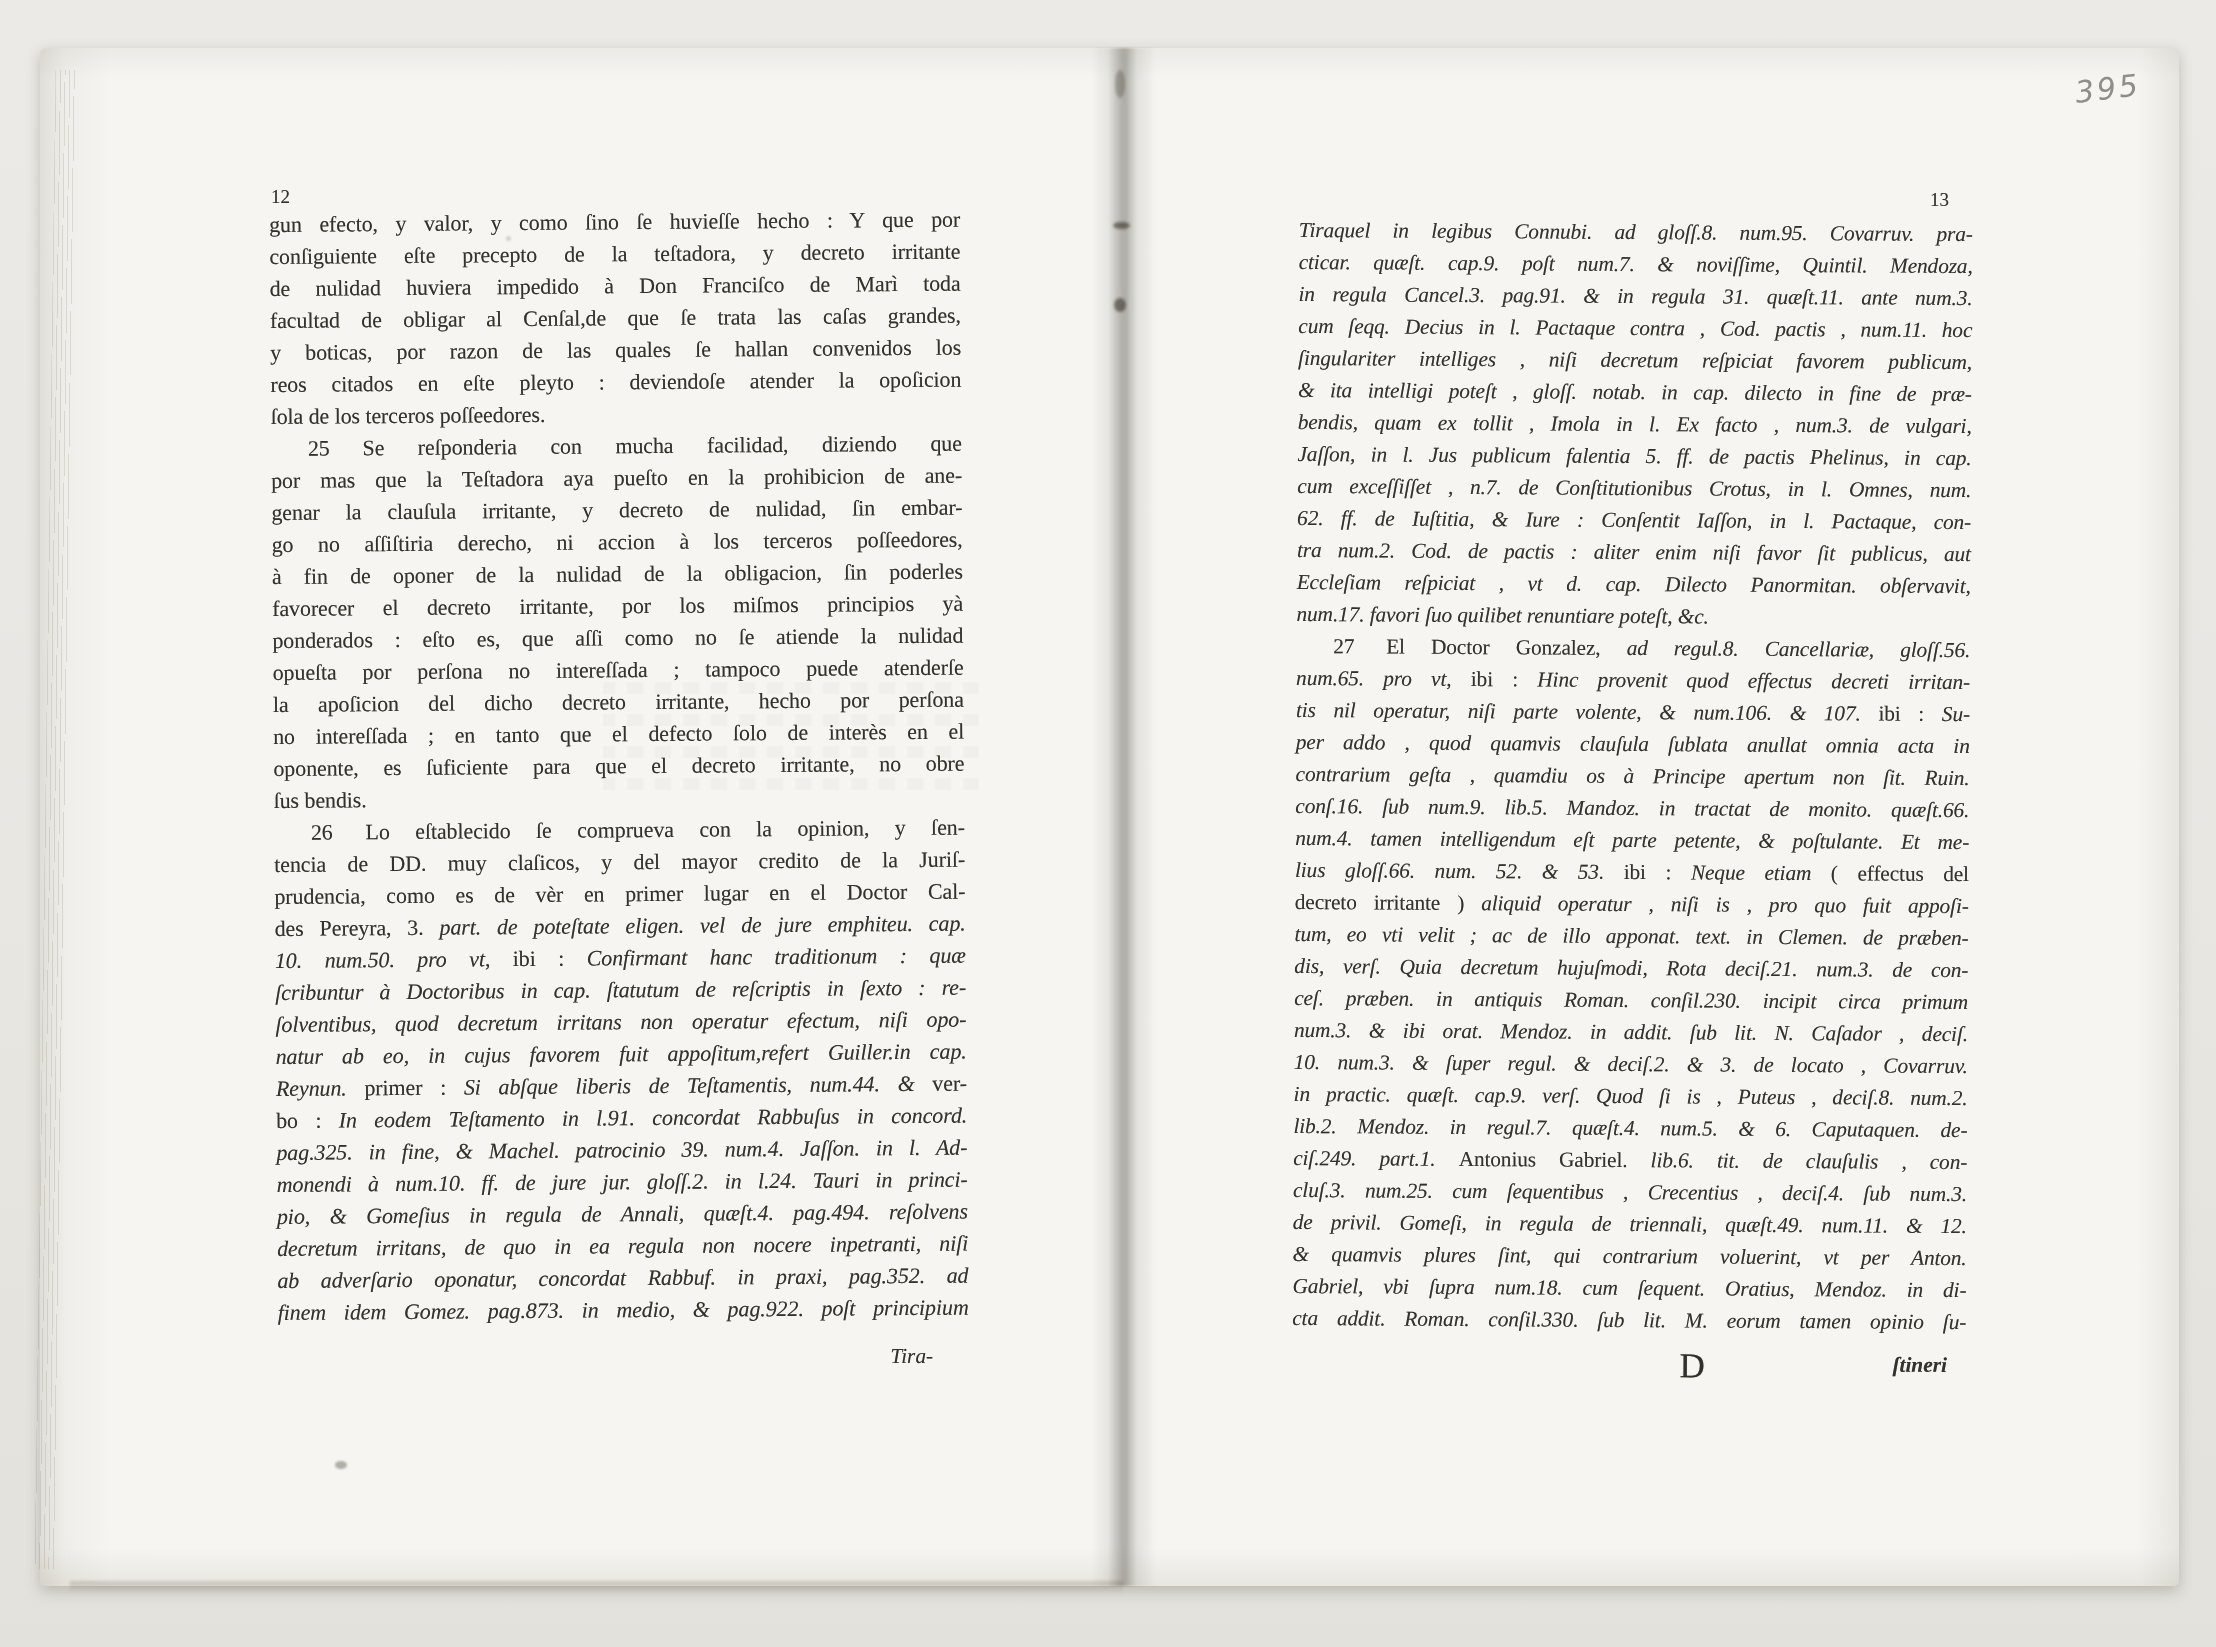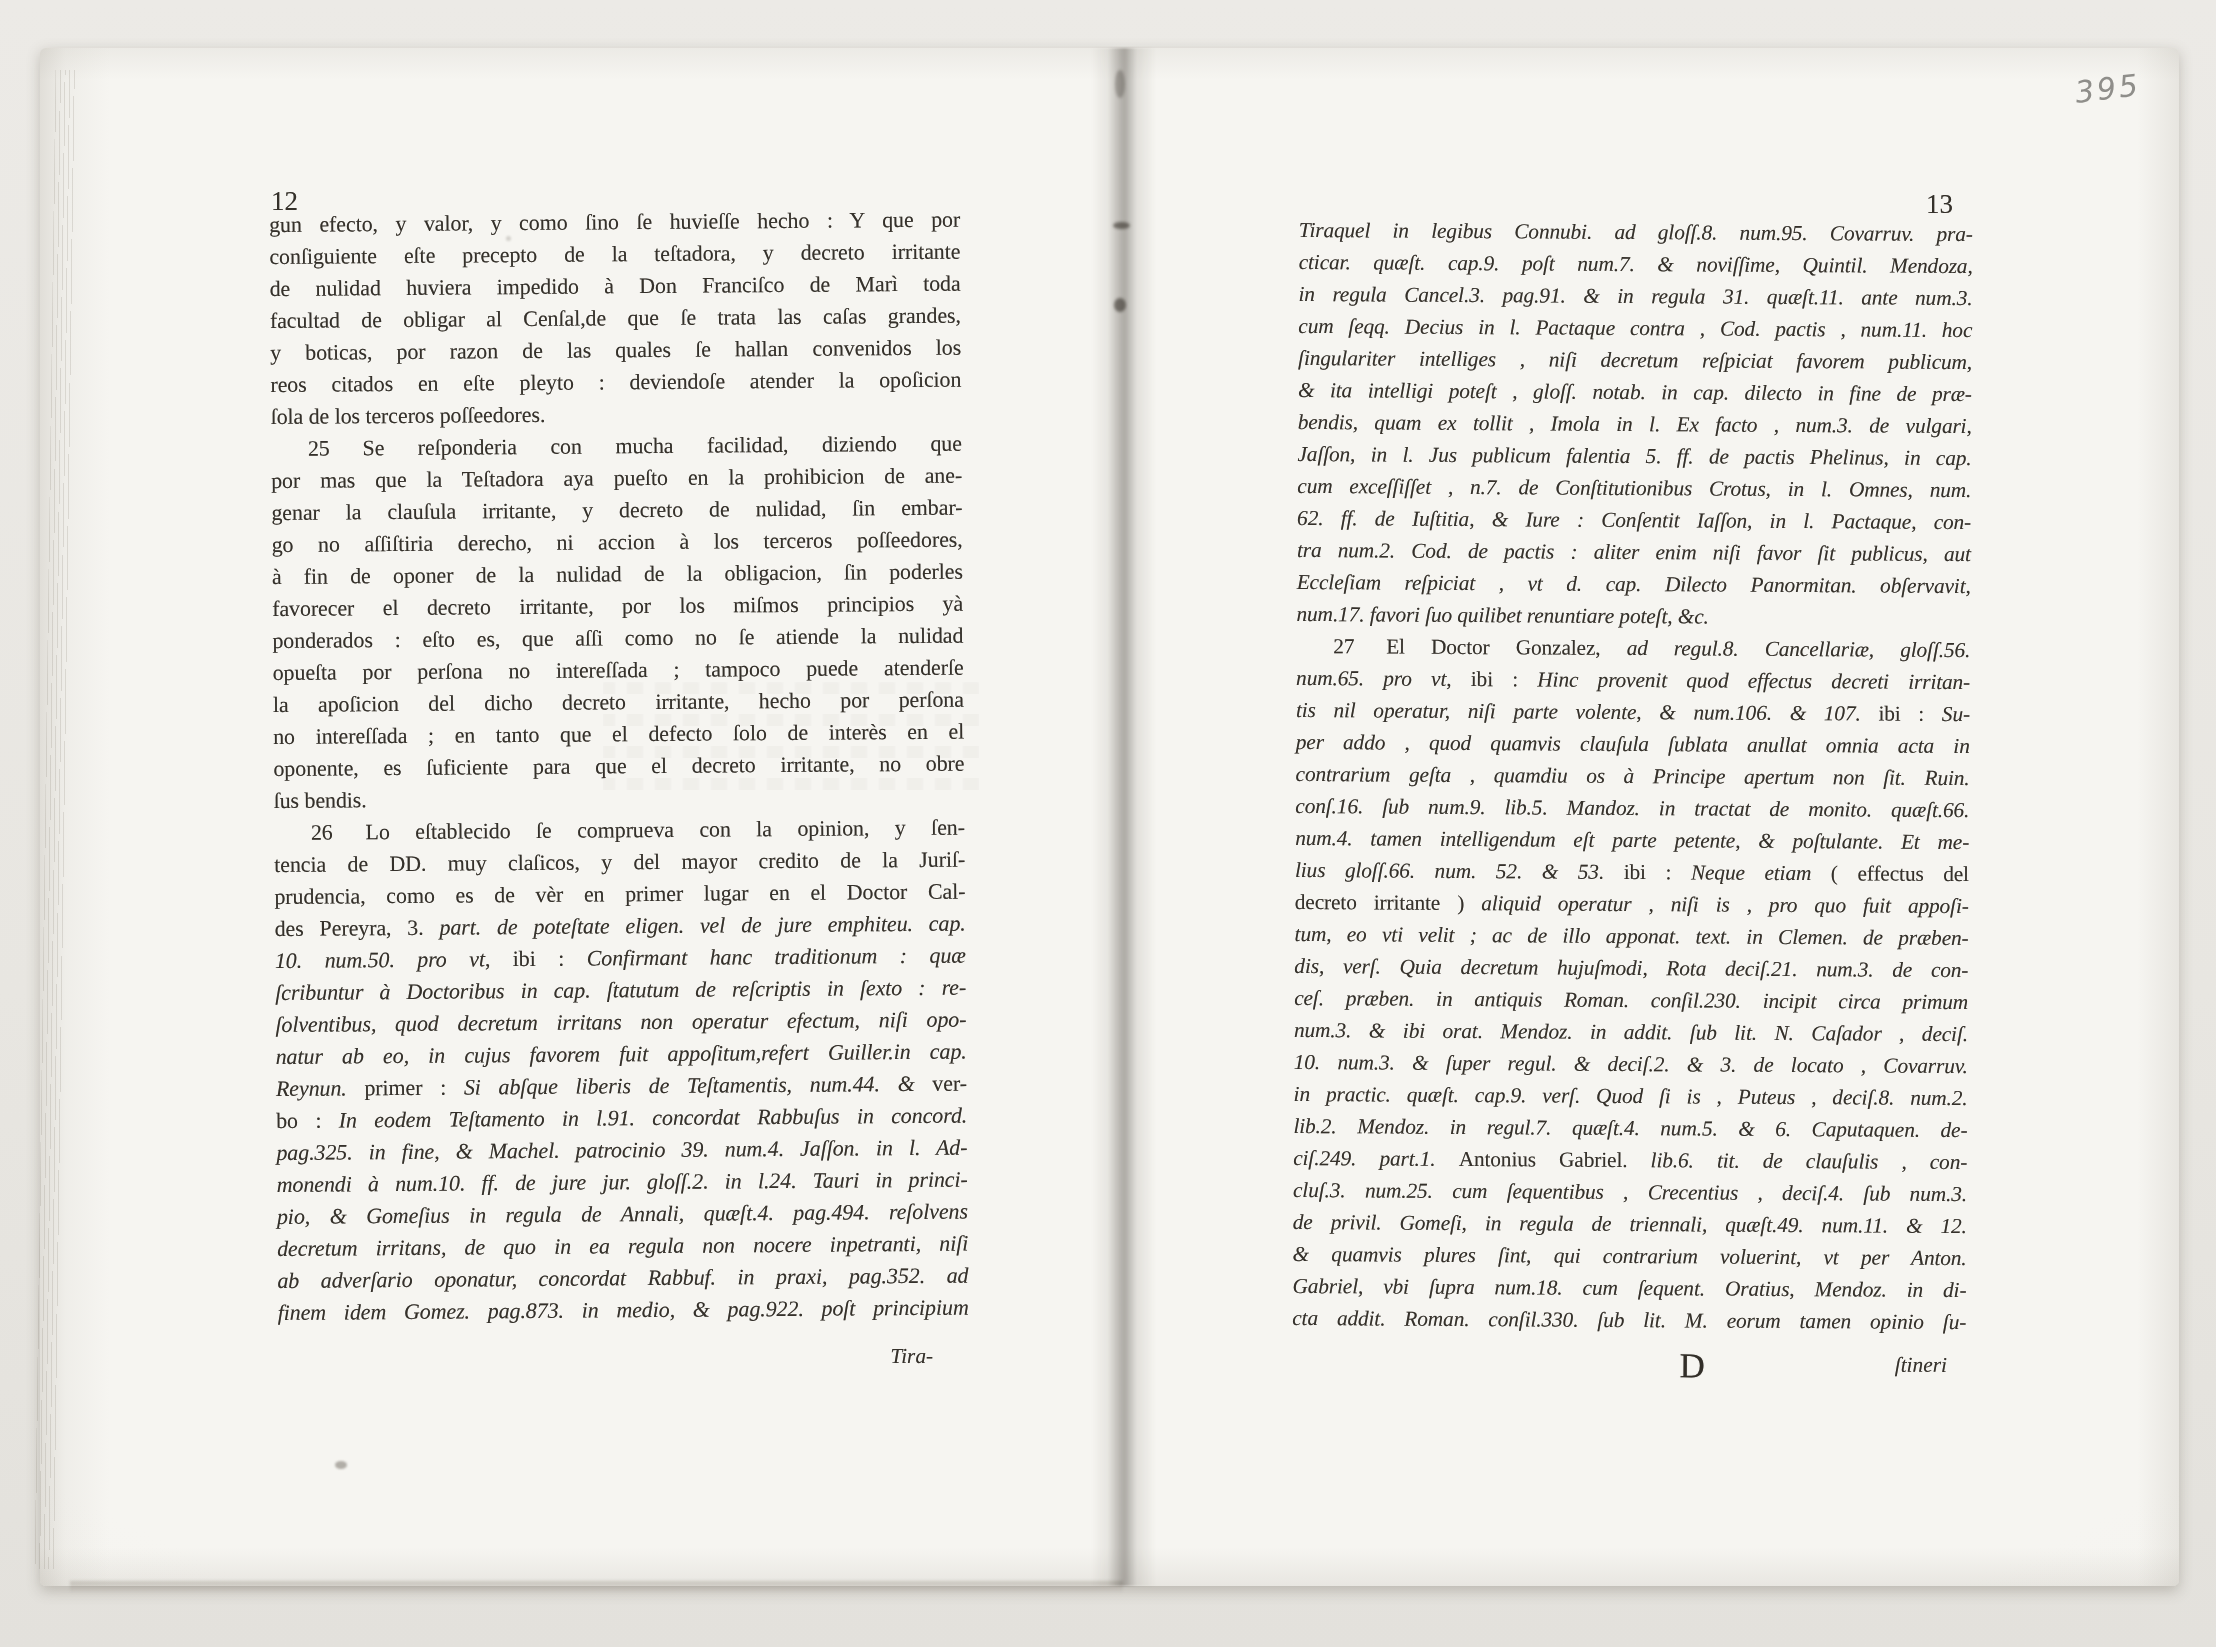--- a/index.html
+++ b/index.html
@@ -53,21 +53,21 @@
     position:absolute;left:603px;top:682px;width:376px;height:111px;
     background:repeating-linear-gradient(90deg, rgba(96,88,76,.6) 0 16px, rgba(0,0,0,0) 16px 28px);
     -webkit-mask:repeating-linear-gradient(180deg,#000 0 12px, transparent 12px 32px);
             mask:repeating-linear-gradient(180deg,#000 0 12px, transparent 12px 32px);
     opacity:.065;filter:blur(0.9px);transform:scaleX(-1);
   }
   .ink-spot{position:absolute;border-radius:50%;background:rgba(66,58,48,.38);filter:blur(0.9px);}
   .sp1{left:335px;top:1461px;width:12px;height:8.4px;}
   .sp2{left:506px;top:236px;width:4.6px;height:4.6px;opacity:.5;}
   
-  .pageno{position:absolute;font-size:27px;color:#35312b;text-shadow:0 0 0.5px rgba(47,42,35,.4);}
+  .pageno{position:absolute;font-size:19px;color:#35312b;text-shadow:0 0 0.5px rgba(47,42,35,.4);}
   .pn-left{left:271px;top:186px;}
   .pn-right{left:1907px;top:189px;width:65px;text-align:center;}
   .hand-note{
     position:absolute;left:2075px;top:71px;
     font-family:"DejaVu Sans",sans-serif;font-style:italic;
     font-size:30px;color:#8f8e8a;letter-spacing:2.8px;
     transform:rotate(-7deg);
   }
   .textblock{position:absolute;color:#35312b;text-shadow:0 0 0.6px rgba(47,42,35,.42);}
   .left-text {left:269px;top:209px;width:691px;transform:rotate(-.45deg);transform-origin:top left;}
@@ -82,21 +82,21 @@
   .catchword{
     position:absolute;font-style:italic;font-size:21.3px;line-height:32px;
     color:#35312b;text-shadow:0 0 0.6px rgba(47,42,35,.42);
   }
   .catch-left{left:269px;top:1345px;width:691px;text-align:right;
     padding-right:27px;box-sizing:border-box;transform:rotate(-.45deg);transform-origin:top left;}
   .sigline{position:absolute;left:1299px;top:1345px;width:674px;height:51px;
     transform:rotate(.35deg);transform-origin:top left;color:#322e28;}
   .sig{position:absolute;left:56.5%;top:-1.9px;font-size:35px;line-height:42px;
     text-shadow:0 0 0.7px rgba(47,42,35,.5);}
-  .catch-right{position:absolute;right:26px;top:0;}
+  .catch-right{position:absolute;right:26px;top:0;font-weight:bold;}
 </style>
 </head>
 <body>
 
 <div class="stage">
   <div class="sheet"></div>
   <div class="fore-edge"></div>
   <div class="under-edge"></div>
   <div class="gutter"></div>
   <div class="gutter-blob gb1"></div>

